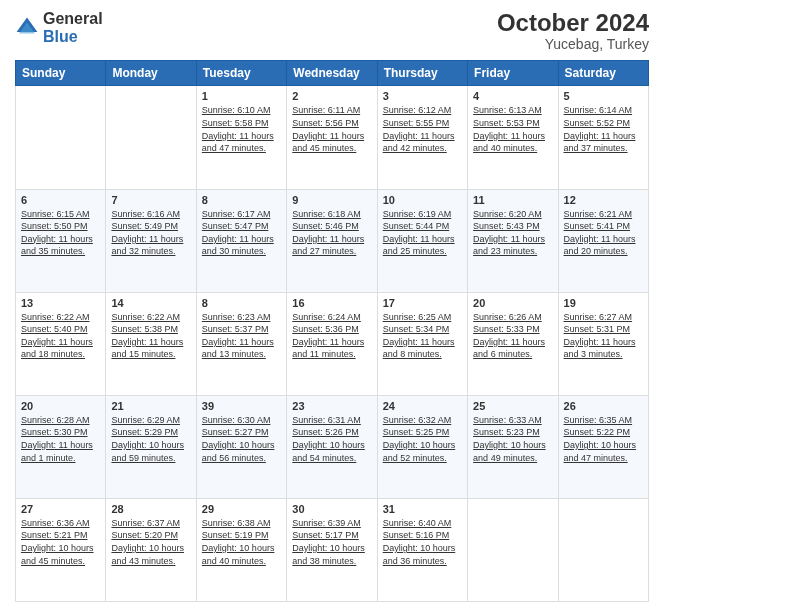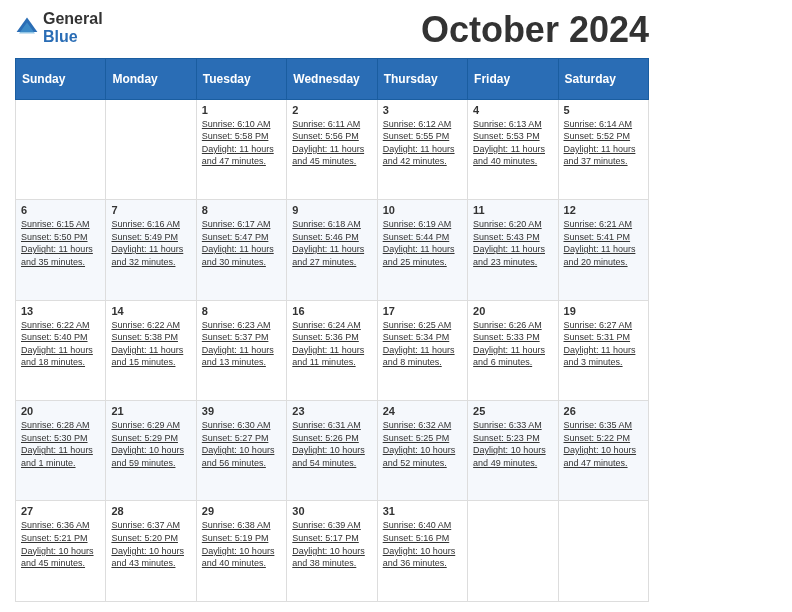--- a/index.html
+++ b/index.html
@@ -44,41 +44,41 @@
       color: #2a6db5;
     }
     .logo-icon {
       width: 24px;
       height: 24px;
     }
     .title-block {
       text-align: right;
     }
     .month-title {
-      font-size: 36px;
+      font-size: 24px;
       font-weight: bold;
       color: #333;
       line-height: 1.1;
     }
     .subtitle {
       font-size: 14px;
       color: #555;
     }
     .calendar {
       flex: 1;
       border: 1px solid #ccc;
       border-collapse: collapse;
       width: 100%;
       table-layout: fixed;
     }
     .calendar th {
       background-color: #2a6db5;
       color: white;
       text-align: left;
-      padding: 13px 6px;
+      padding: 5px 6px;
       font-size: 12px;
       font-weight: bold;
       border: 1px solid #1a5da0;
     }
     .calendar td {
       vertical-align: top;
       padding: 4px 5px;
       font-size: 9.5px;
       color: #333;
       border: 1px solid #ddd;
@@ -120,20 +120,21 @@
         <polygon points="15,2 28,20 2,20" fill="#2a6db5"></polygon>
         <polygon points="15,8 25,22 5,22" fill="#4a9fd4" opacity="0.6"></polygon>
       </svg>
       <div class="logo-text">
         <span class="logo-general">General</span>
         <span class="logo-blue">Blue</span>
       </div>
     </div>
     <div class="title-block">
       <div class="month-title">October 2024</div>
+      <div class="subtitle">Yucebag, Turkey</div>
     </div>
   </div>
 
   <table class="calendar">
     <thead>
       <tr>
         <th>Sunday</th>
         <th>Monday</th>
         <th>Tuesday</th>
         <th>Wednesday</th>

